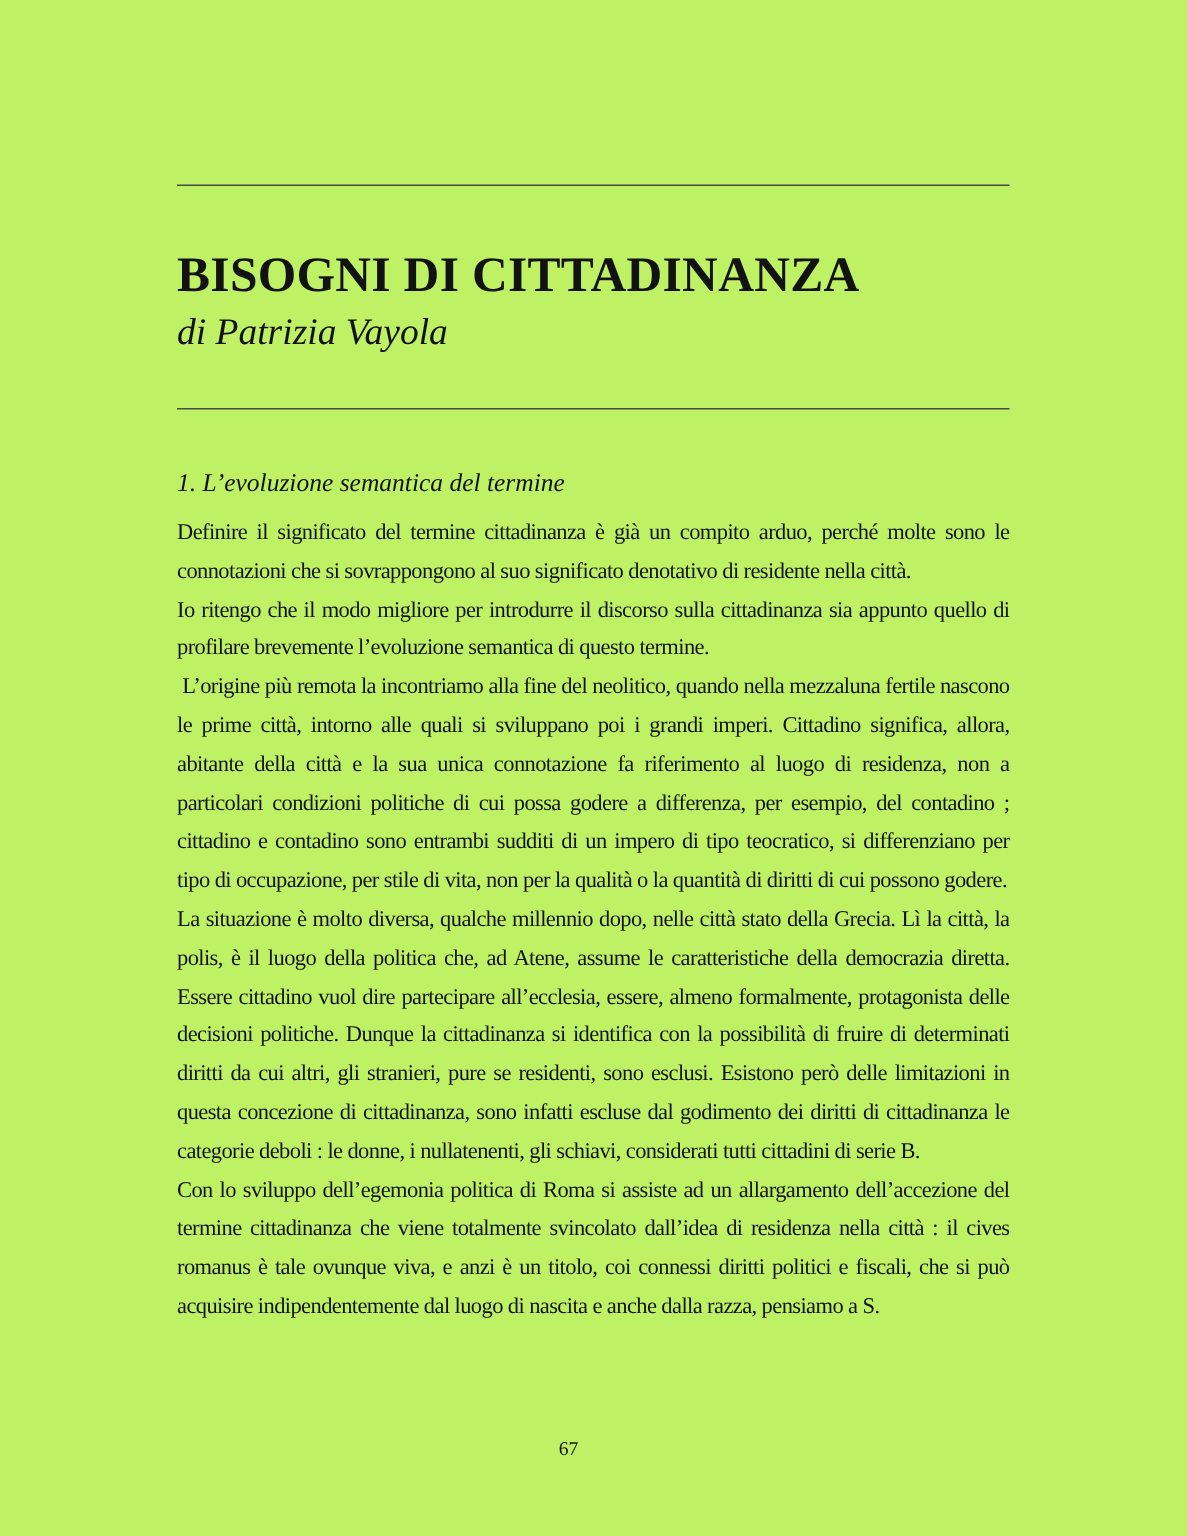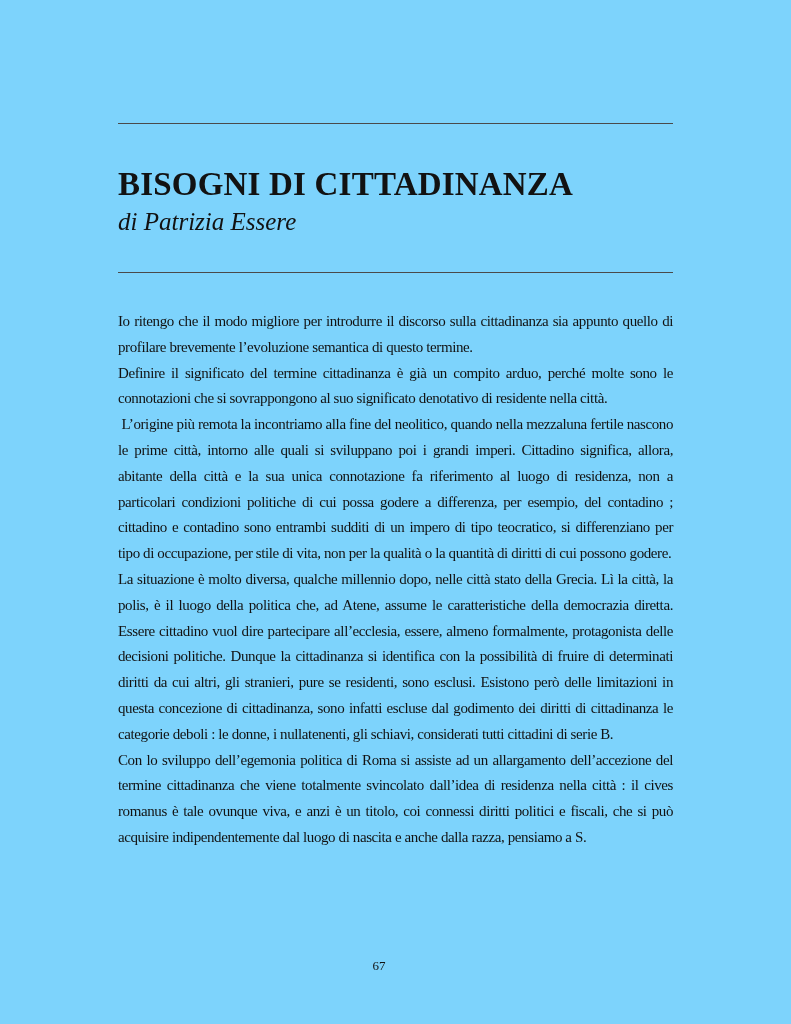--- a/index.html
+++ b/index.html
@@ -4,21 +4,21 @@
 <style>
   html, body {
     margin: 0;
     padding: 0;
     background: #ffffff;
   }
   .page {
     position: relative;
     width: 791px;
     height: 1024px;
-    background: #7dd3fc;
+    background: #bef264;
     font-family: "Liberation Serif", "DejaVu Serif", serif;
     color: #121212;
     overflow: hidden;
   }
   .rule {
     position: absolute;
     left: 118px;
     width: 555px;
     height: 0;
     border-top: 1px solid #4a4a4a;
@@ -82,29 +82,30 @@
 </style>
 </head>
 <body>
 
 <div class="page">
 
   <div class="rule rule-top"></div>
 
   <h1 class="doc-title">BISOGNI DI CITTADINANZA</h1>
 
-  <h2 class="doc-author">di Patrizia Essere</h2>
+  <h2 class="doc-author">di Patrizia Vayola</h2>
 
   <div class="rule rule-mid"></div>
 
   <div class="body-text">
+    <h3 class="section-heading">1. L’evoluzione semantica del termine</h3>
+
+    <p>Definire il significato del termine cittadinanza è già un compito arduo, perché molte sono le connotazioni che si sovrappongono al suo significato denotativo di residente nella città.</p>
 
     <p>Io ritengo che il modo migliore per introdurre il discorso sulla cittadinanza sia appunto quello di profilare brevemente l’evoluzione semantica di questo termine.</p>
-
-    <p>Definire il significato del termine cittadinanza è già un compito arduo, perché molte sono le connotazioni che si sovrappongono al suo significato denotativo di residente nella città.</p>
 
     <p> L’origine più remota la incontriamo alla fine del neolitico, quando nella mezzaluna fertile nascono le prime città, intorno alle quali si sviluppano poi i grandi imperi. Cittadino significa, allora, abitante della città e la sua unica connotazione fa riferimento al luogo di residenza, non a particolari condizioni politiche di cui possa godere a differenza, per esempio, del contadino ; cittadino e contadino sono entrambi sudditi di un impero di tipo teocratico, si differenziano per tipo di occupazione, per stile di vita, non per la qualità o la quantità di diritti di cui possono godere.</p>
 
     <p>La situazione è molto diversa, qualche millennio dopo, nelle città stato della Grecia. Lì la città, la polis, è il luogo della politica che, ad Atene, assume le caratteristiche della democrazia diretta. Essere cittadino vuol dire partecipare all’ecclesia, essere, almeno formalmente, protagonista delle decisioni politiche. Dunque la cittadinanza si identifica con la possibilità di fruire di determinati diritti da cui altri, gli stranieri, pure se residenti, sono esclusi. Esistono però delle limitazioni in questa concezione di cittadinanza, sono infatti escluse dal godimento dei diritti di cittadinanza le categorie deboli : le donne, i nullatenenti, gli schiavi, considerati tutti cittadini di serie B.</p>
 
     <p>Con lo sviluppo dell’egemonia politica di Roma si assiste ad un allargamento dell’accezione del termine cittadinanza che viene totalmente svincolato dall’idea di residenza nella città : il cives romanus è tale ovunque viva, e anzi è un titolo, coi connessi diritti politici e fiscali, che si può acquisire indipendentemente dal luogo di nascita e anche dalla razza, pensiamo a S.</p>
   </div>
 
   <div class="page-number">67</div>
 

